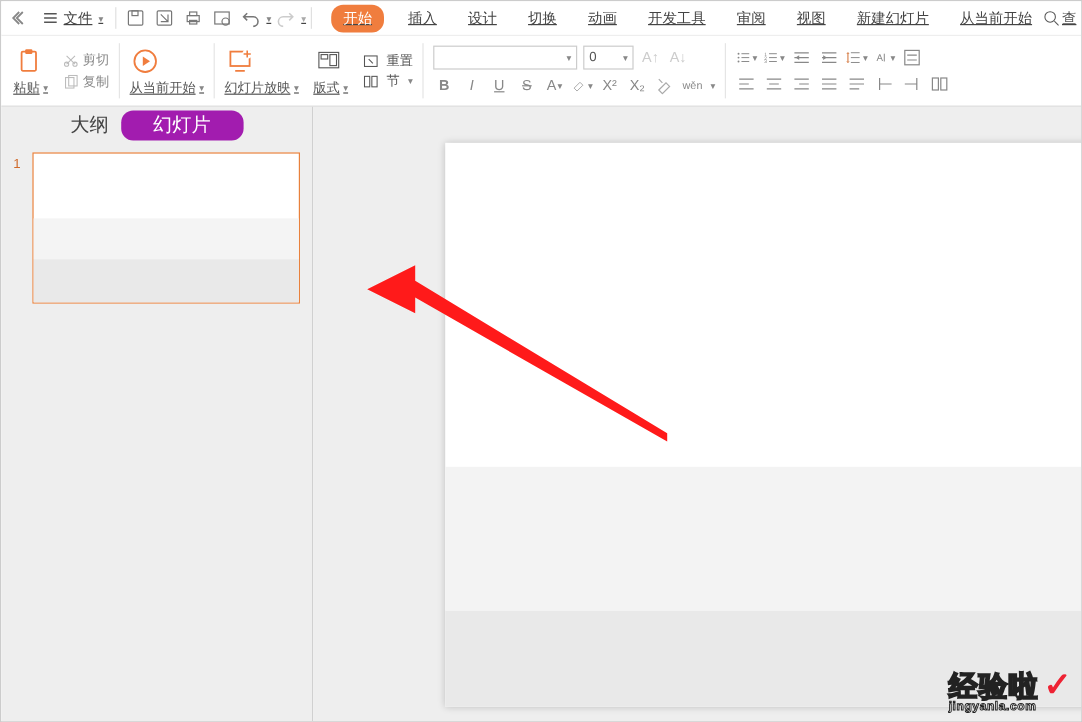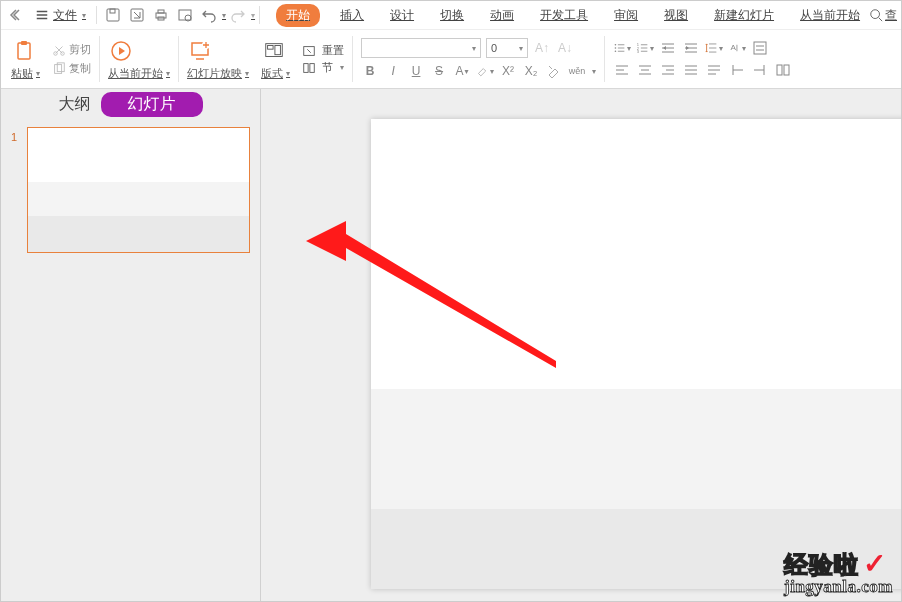--- a/index.html
+++ b/index.html
@@ -43,21 +43,21 @@
   .canvas-area { flex:1; background:#eeeeee; position:relative; overflow:hidden; }
   .slide { position:absolute; left:110px; top:30px; width:620px; height:470px; background:#fff; box-shadow:0 0 6px rgba(0,0,0,0.2); }
   .slide .sband1 { position:absolute; left:0; right:0; top:270px; height:120px; background:#f3f3f3; }
   .slide .sband2 { position:absolute; left:0; right:0; bottom:0; height:80px; background:#e9e9e9; }
 
   .arrow { position:absolute; left:300px; top:215px; pointer-events:none; }
 
   .watermark { position:absolute; right:8px; bottom:6px; text-align:left; line-height:1; }
   .watermark .wm-main { font-size:24px; font-weight:900; color:#fff; -webkit-text-stroke:1.5px #222; letter-spacing:1px; display:inline-block; }
   .watermark .wm-check { color:#e23; font-size:28px; font-weight:900; margin-left:4px; }
-  .watermark .wm-sub { font-size:17px; font-weight:700; color:#fff; -webkit-text-stroke:0.8px #222; letter-spacing:0.5px;font-family:Liberation Serif, serif; }
+  .watermark .wm-sub { font-size:10px; font-weight:700; color:#fff; -webkit-text-stroke:0.8px #222; letter-spacing:0.5px; }
 
   .caret { font-size:8px; color:#888; margin-left:1px; }
   .orange { color:#f07d3e; }
   .grey { color:#aaa; }
 </style>
 </head>
 <body>
 
 <div class="menubar">
   <span class="qat-icon">

